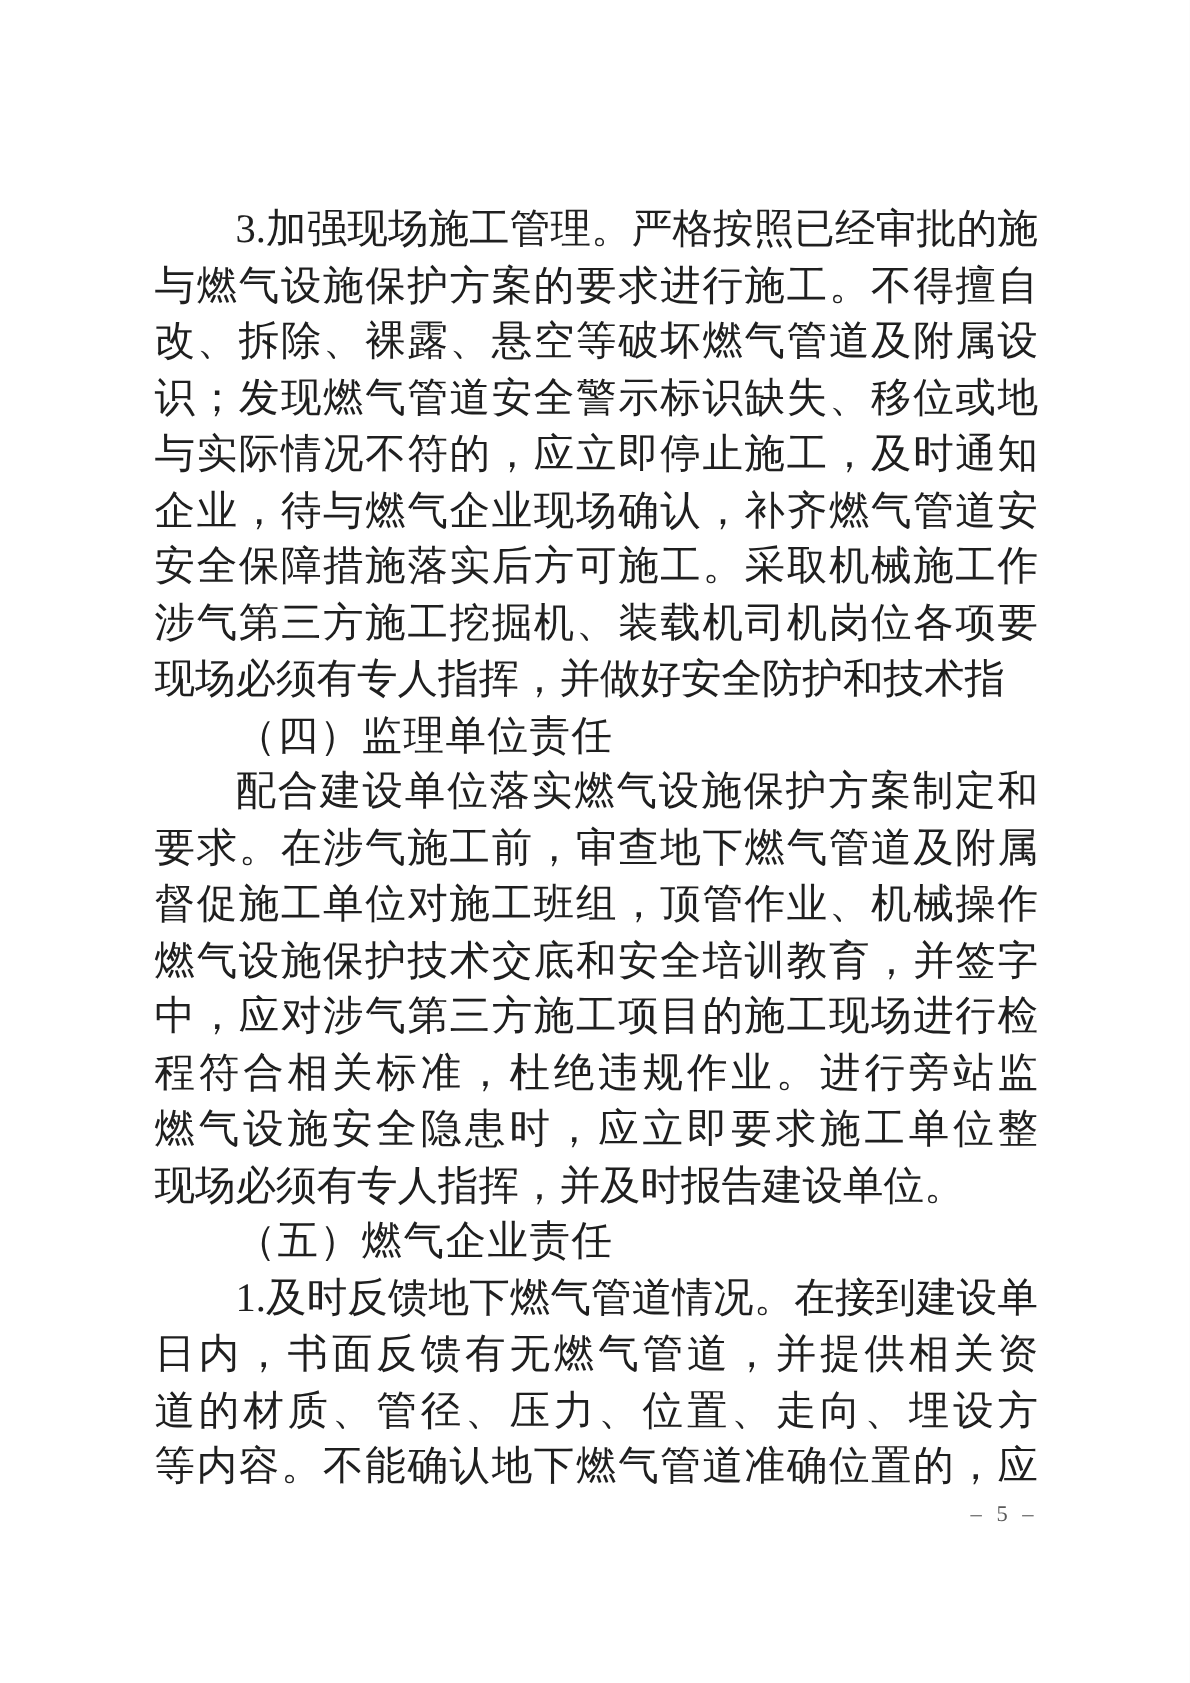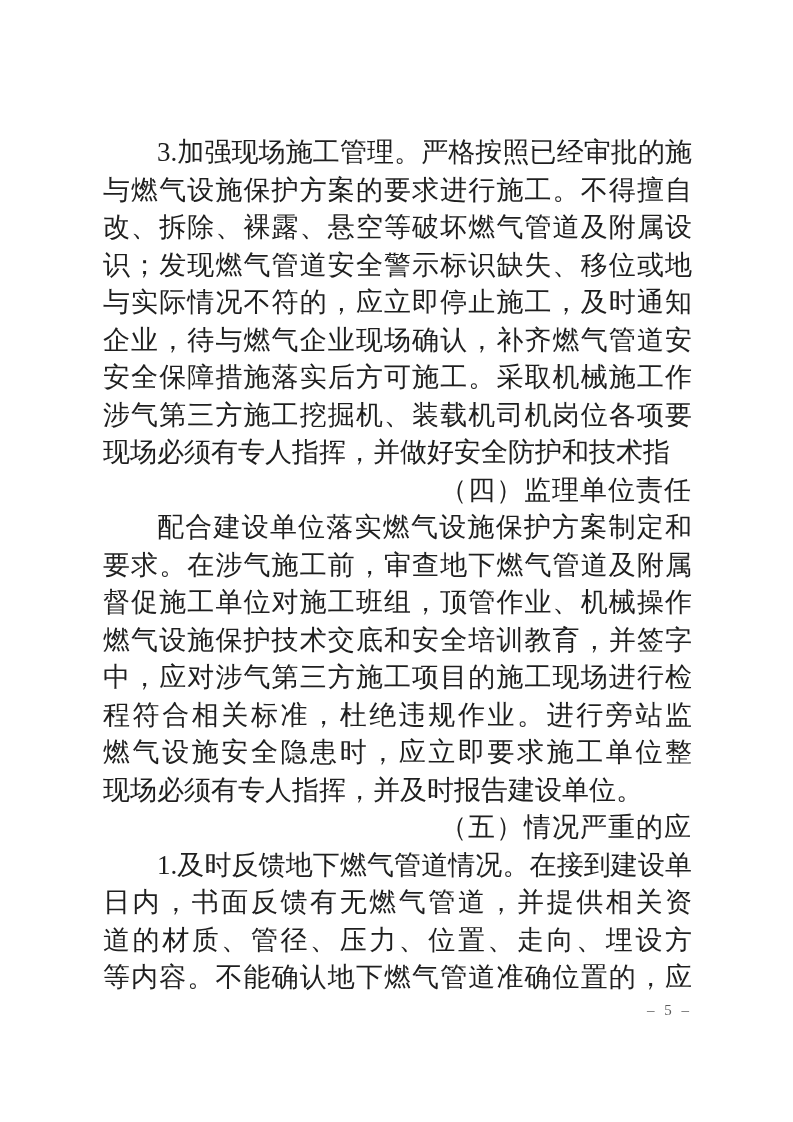--- a/index.html
+++ b/index.html
@@ -48,21 +48,21 @@
     text-align-last: justify;
     text-justify: inter-character;
   }
   
   .l-end {
     text-align: left;
   }
   
   .l-head {
     text-indent: 2em;
-    text-align: right;
+    text-align: left;
     letter-spacing: 1px;
   }
   .page-number {
     position: absolute;
     top: 1000px;
     right: 101px;
     font-size: 15px;
     line-height: 20px;
     color: #5a5a5a;
     letter-spacing: 3px;
@@ -86,21 +86,21 @@
     <div class="line l-end">现场必须有专人指挥，并做好安全防护和技术指导。</div>
     <div class="line l-head">（四）监理单位责任</div>
     <div class="line l-ind-just">配合建设单位落实燃气设施保护方案制定和会商等有关</div>
     <div class="line l-just">要求。在涉气施工前，审查地下燃气管道及附属设施保护措施，</div>
     <div class="line l-just">督促施工单位对施工班组，顶管作业、机械操作等作业人员进行</div>
     <div class="line l-just">燃气设施保护技术交底和安全培训教育，并签字确认。工程施工</div>
     <div class="line l-just">中，应对涉气第三方施工项目的施工现场进行检查，确保施工过</div>
     <div class="line l-just">程符合相关标准，杜绝违规作业。进行旁站监理，发现存在危及</div>
     <div class="line l-just">燃气设施安全隐患时，应立即要求施工单位整改，情况严重的应</div>
     <div class="line l-end">现场必须有专人指挥，并及时报告建设单位。</div>
-    <div class="line l-head">（五）情况严重的应</div>
+    <div class="line l-head">（五）燃气企业责任</div>
     <div class="line l-ind-just">1.及时反馈地下燃气管道情况。在接到建设单位书面咨询3</div>
     <div class="line l-just">日内，书面反馈有无燃气管道，并提供相关资料，应包括燃气管</div>
     <div class="line l-just">道的材质、管径、压力、位置、走向、埋设方式、埋深（标高）</div>
     <div class="line l-just">等内容。不能确认地下燃气管道准确位置的，应当告知并配合建</div>
   </div>
 
   <div class="page-number">– 5 –</div>
 
 </div>
 

